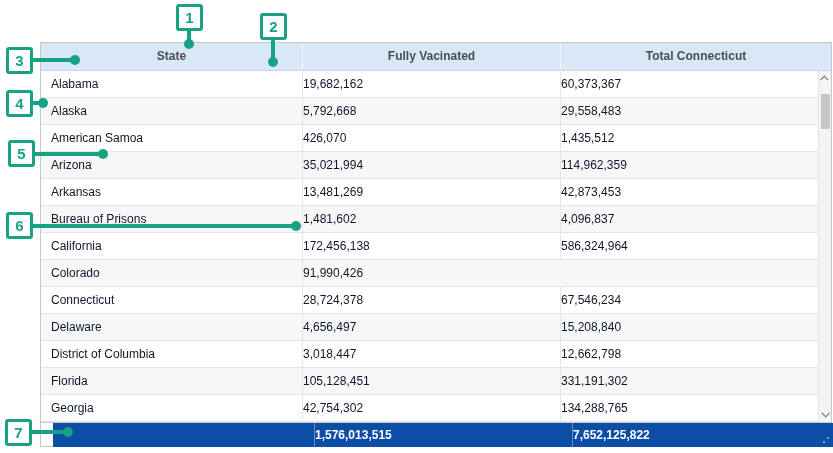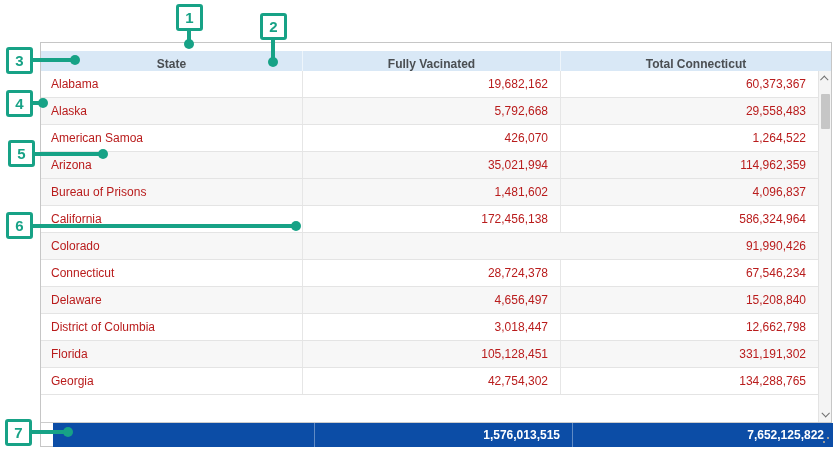--- a/index.html
+++ b/index.html
@@ -8,37 +8,37 @@
     --total-bg:#0c4da6;
     --alt-bg:#f7f7f7;
   }
   html,body{margin:0;padding:0;background:#fff;}
   body{font-family:"Liberation Sans",sans-serif;}
   .stage{position:relative;width:833px;height:453px;background:#fff;overflow:hidden;}
 
   
   .table{position:absolute;left:40px;top:42px;width:792px;height:405px;
          box-sizing:border-box;border:1px solid #c6c6c6;background:#fff;}
-  .thead{position:absolute;top:8px;left:0;right:0;height:28px;display:flex;
+  .thead{position:absolute;top:0;left:0;right:0;height:28px;display:flex;
          background:var(--header-bg);border-bottom:1px solid #c8d6e4;box-sizing:border-box;}
   .th{box-sizing:border-box;line-height:27px;text-align:center;font-size:12px;
       font-weight:bold;color:#4a4e52;}
   .th.col-state{width:262px;border-right:1px solid #eef5fb;}
   .th.col-fully{width:258px;border-right:1px solid #eef5fb;}
   .th.col-total{flex:1;}
 
   .tbody{position:absolute;top:28px;left:0;right:13px;height:351px;overflow:hidden;}
   .tr{display:flex;height:27px;box-sizing:border-box;border-bottom:1px solid #e4e4e4;background:#fff;}
   .tr.alt{background:var(--alt-bg);}
-  .td{box-sizing:border-box;line-height:26px;font-size:12px;color:#b91c1c;
+  .td{box-sizing:border-box;line-height:26px;font-size:12px;color:#0f172a;
       overflow:hidden;white-space:nowrap;}
   .td.col-state{width:262px;padding-left:10px;border-right:1px solid #e6e6e6;}
   .td.col-fully{width:258px;border-right:1px solid #e6e6e6;}
   .td.col-total{flex:1;}
-  .num{text-align:right;padding-right:12px;}
+  .num{padding-right:12px;}
 
   
   .scrollbar{position:absolute;top:28px;right:0;width:13px;height:351px;
              background:#f4f4f4;border-left:1px solid #e3e3e3;box-sizing:border-box;}
   .sb-arrow{position:absolute;left:0;width:12px;height:14px;display:flex;
             align-items:center;justify-content:center;}
   .sb-arrow.up{top:1px;}
   .sb-arrow.down{bottom:1px;}
   .chev{width:5px;height:5px;border-left:1.5px solid #6f6f6f;border-top:1.5px solid #6f6f6f;}
   .chev.up{transform:rotate(45deg) translateY(1px);}
@@ -92,26 +92,31 @@
           <div class="td col-total num">60,373,367</div>
         </div>
         <div class="tr alt">
           <div class="td col-state">Alaska</div>
           <div class="td col-fully num">5,792,668</div>
           <div class="td col-total num">29,558,483</div>
         </div>
         <div class="tr">
           <div class="td col-state">American Samoa</div>
           <div class="td col-fully num">426,070</div>
-          <div class="td col-total num">1,264,522</div>
+          <div class="td col-total num">1,435,512</div>
         </div>
         <div class="tr alt">
           <div class="td col-state">Arizona</div>
           <div class="td col-fully num">35,021,994</div>
           <div class="td col-total num">114,962,359</div>
+        </div>
+        <div class="tr">
+          <div class="td col-state">Arkansas</div>
+          <div class="td col-fully num">13,481,269</div>
+          <div class="td col-total num">42,873,453</div>
         </div>
         <div class="tr alt">
           <div class="td col-state">Bureau of Prisons</div>
           <div class="td col-fully num">1,481,602</div>
           <div class="td col-total num">4,096,837</div>
         </div>
         <div class="tr">
           <div class="td col-state">California</div>
           <div class="td col-fully num">172,456,138</div>
           <div class="td col-total num">586,324,964</div>

